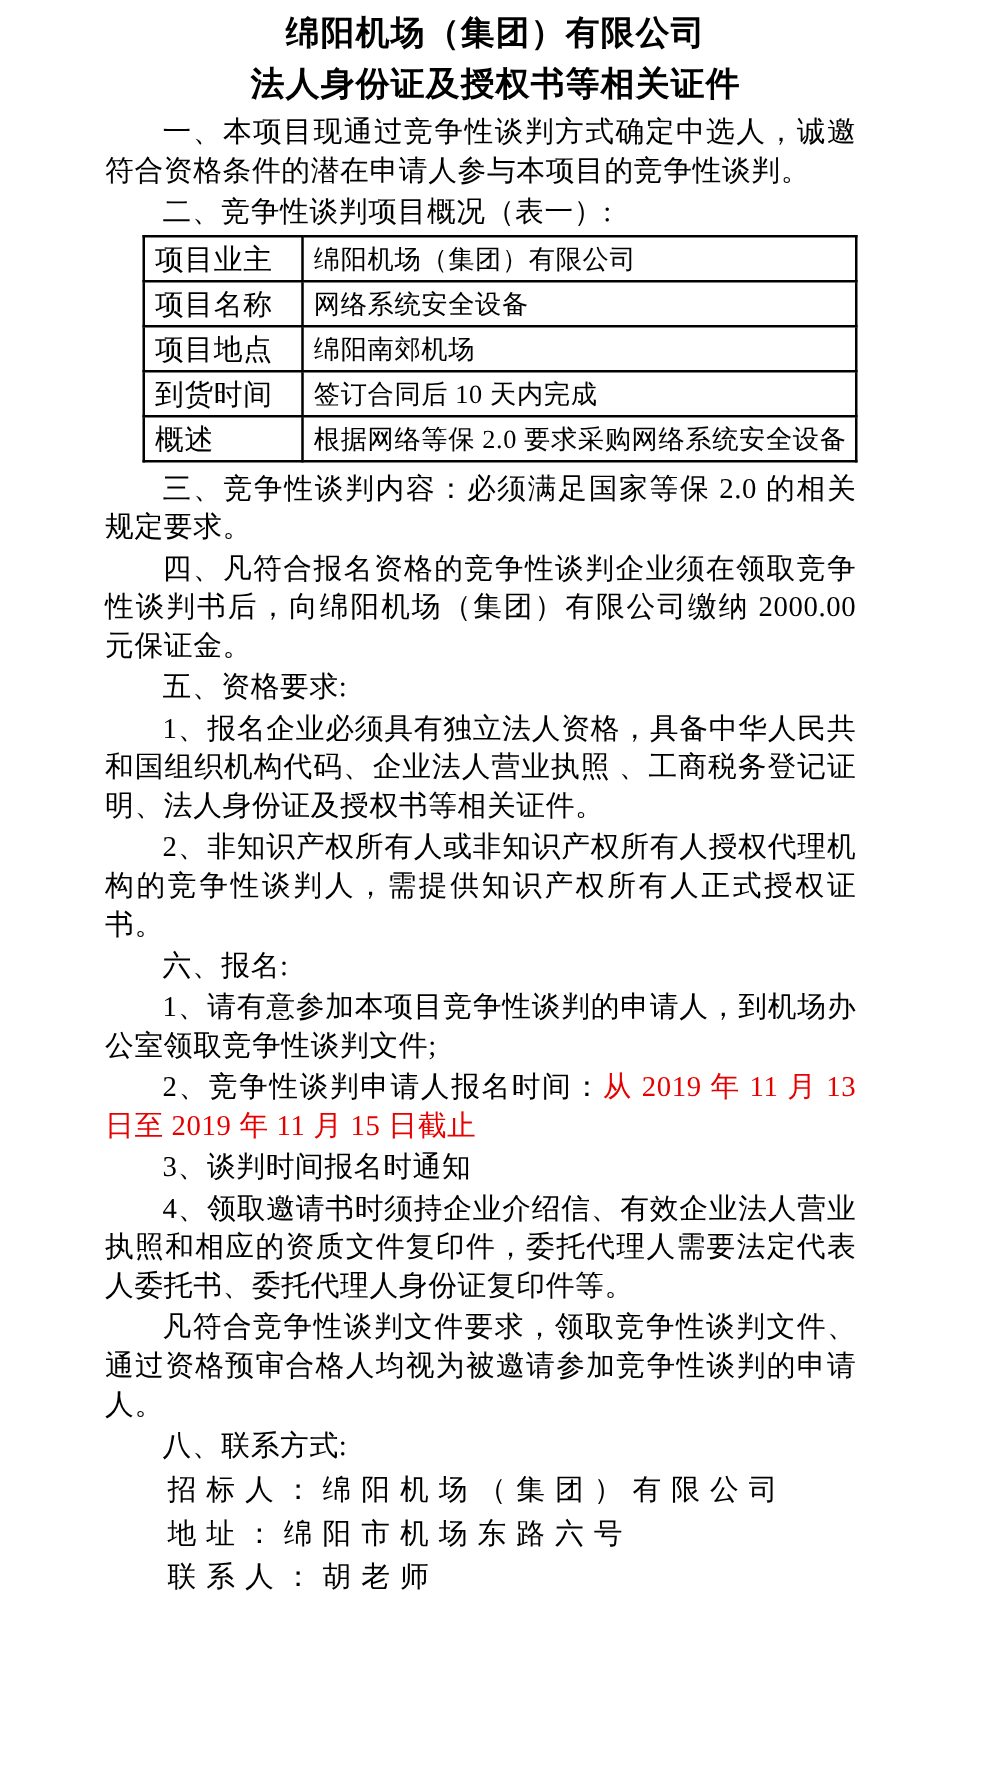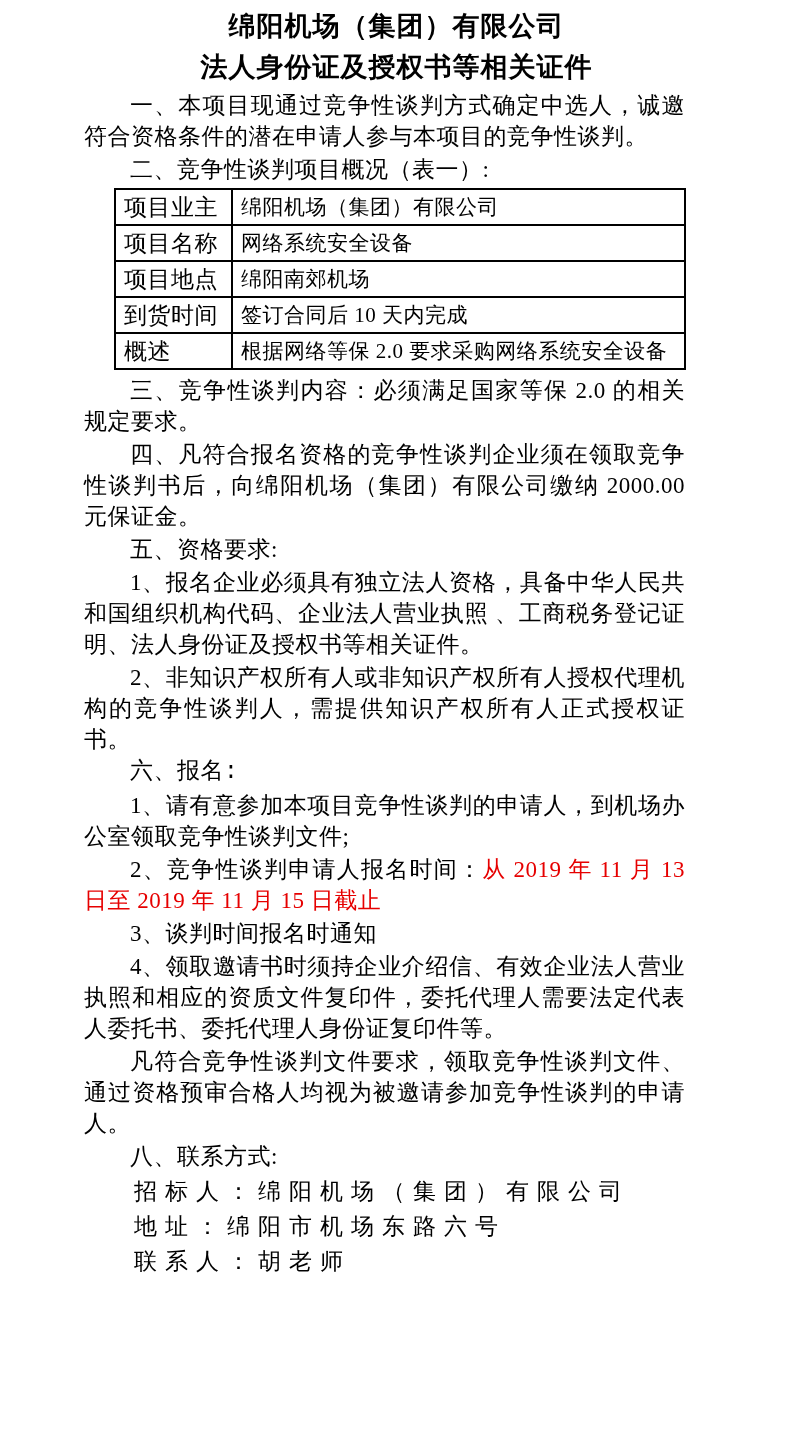--- a/index.html
+++ b/index.html
@@ -31,36 +31,36 @@
   }
   .doc-body {
     font-size: 23px;
     line-height: 31px;
     letter-spacing: 0.5px;
     text-align: justify;
   }
   .doc-body p { margin: 2px 0; }
   .para { text-indent: 2em; }
   .first-para { margin-top: 36px; }
-  .tight { margin-bottom: -1px; font-family: Liberation Mono, monospace; }
+  .tight { margin-bottom: -1px; }
   .red { color: var(--red); }
   table.info-table {
     border-collapse: collapse;
     width: 572px;
     margin: 3px 0 5px 30px;
     table-layout: fixed;
   }
   table.info-table td {
     border: 2px solid var(--ink);
     height: 36px;
     padding: 1px 8px;
     vertical-align: middle;
     letter-spacing: 0.5px;
   }
-  td.label-cell { width: 117px; }
+  td.label-cell { width: 127px; }
   td.value-cell { white-space: nowrap; overflow: hidden; font-size: 21px; }
   .contacts {
     margin-left: 50px;
     margin-top: 3px;
     letter-spacing: 8px;
     line-height: 33px;
   }
   .contacts p { margin: 2px 0; }
 </style>
 </head>

